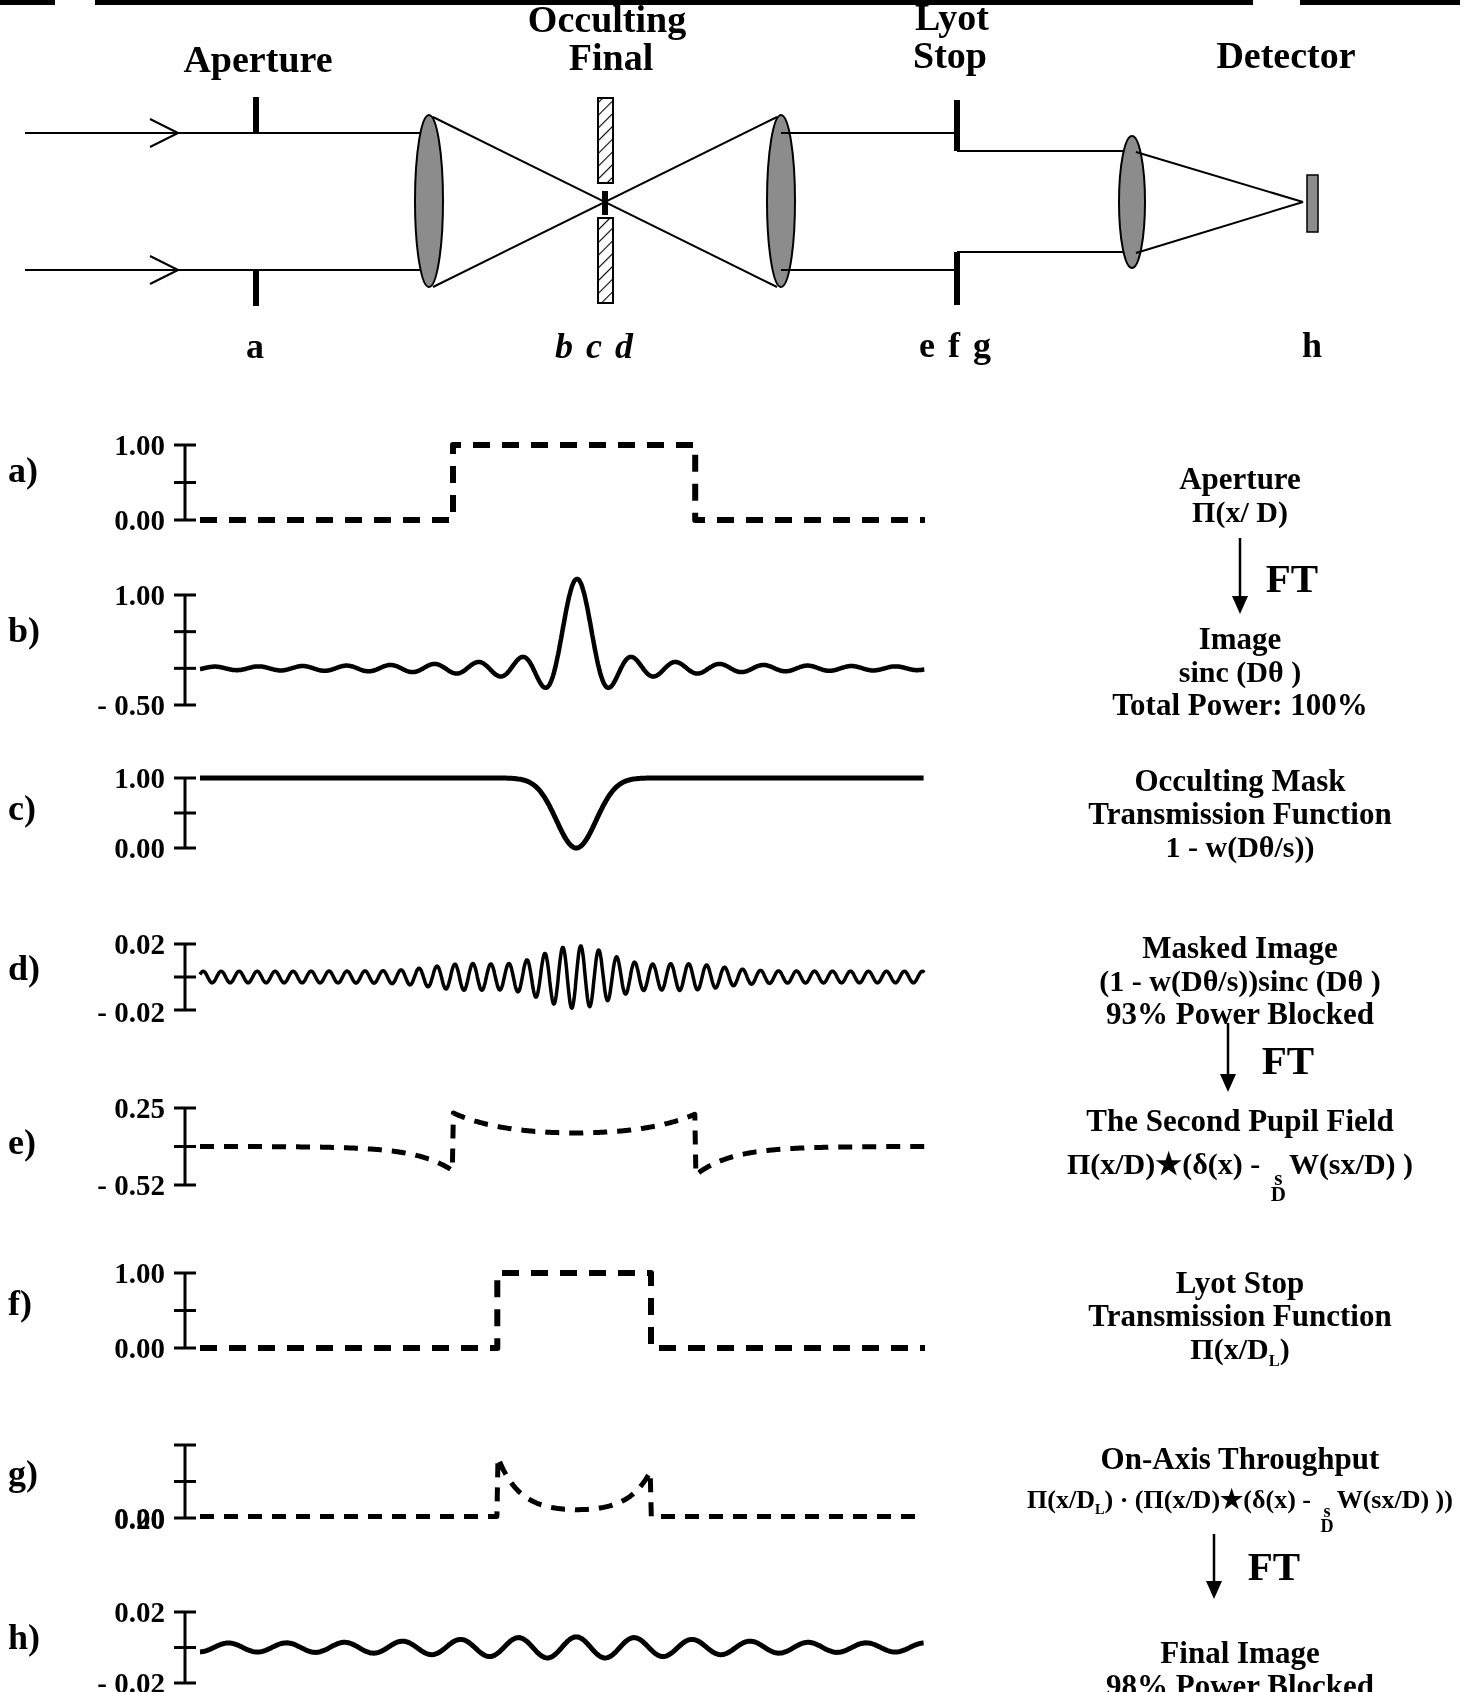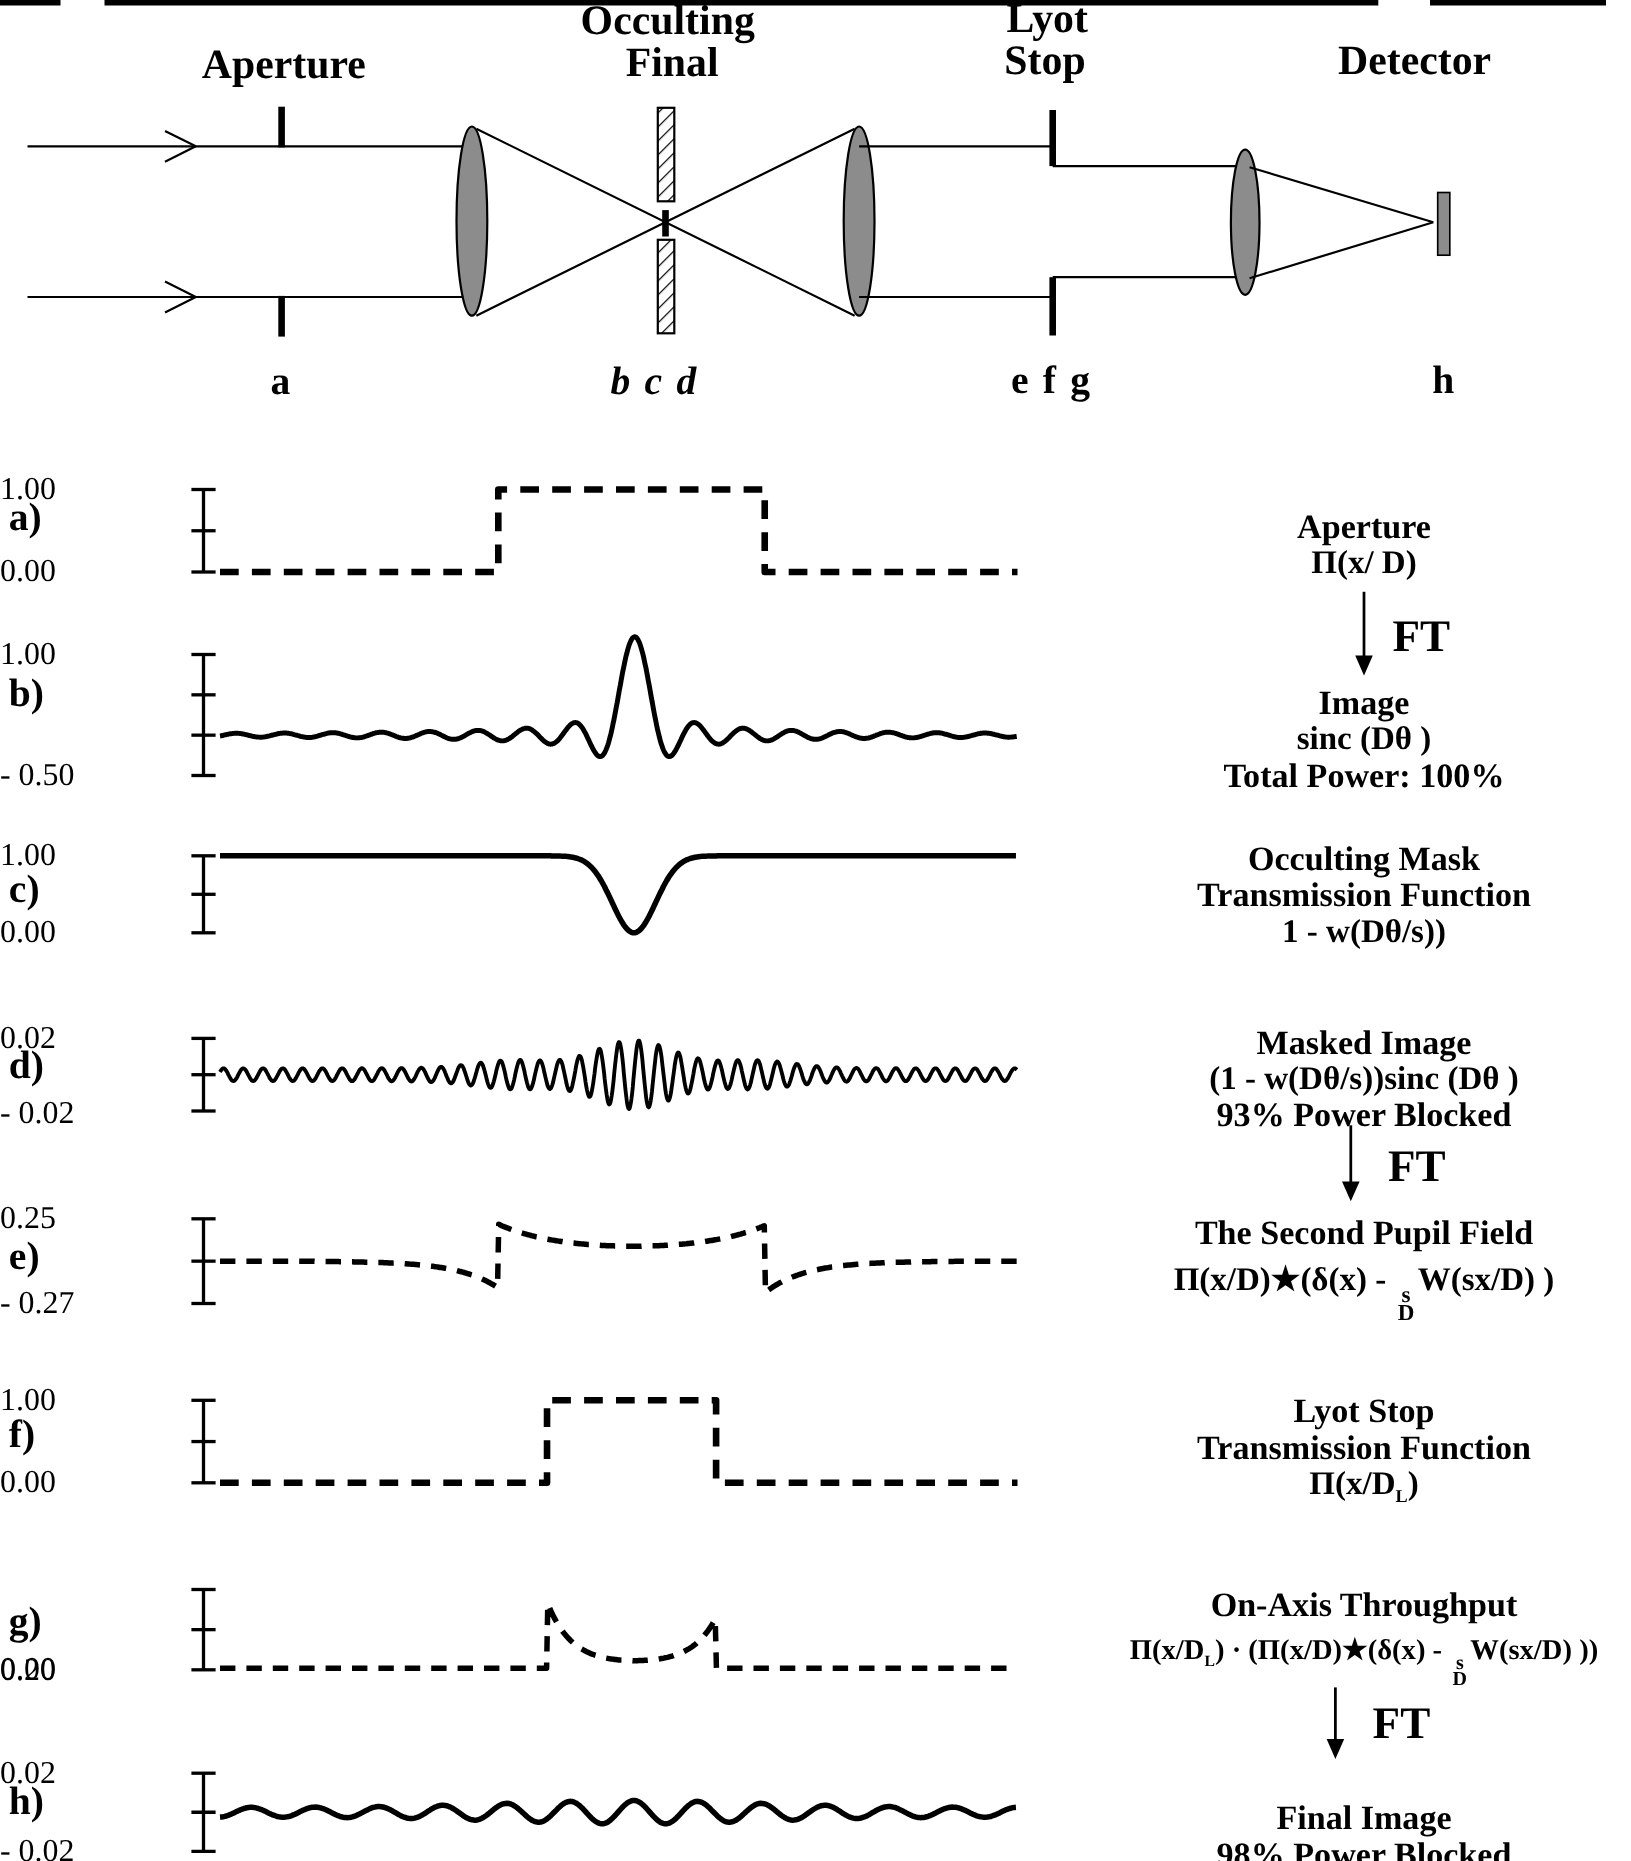--- a/index.html
+++ b/index.html
@@ -3,22 +3,22 @@
 <meta charset="utf-8">
 <style>
   html,body{margin:0;padding:0;background:#fff;}
   #stage{position:relative;width:1483px;height:1692px;overflow:hidden;background:#fff;
          font-family:"Liberation Serif","DejaVu Serif",serif;color:#000;}
   svg{position:absolute;left:0;top:0;}
   .ctr{position:absolute;transform:translate(-50%,-50%);white-space:nowrap;font-weight:bold;}
   .diag-label{font-size:38px;}
   .pos-label{font-size:36px;letter-spacing:2px;}
   .panel-letter{position:absolute;transform:translateY(-50%);font-weight:bold;font-size:36px;left:8px;}
-  .tick{position:absolute;left:0;width:165px;text-align:left;transform:translateY(-50%);
-        font-weight:normal;font-size:29px;white-space:nowrap;}
+  .tick{position:absolute;left:0;width:165px;text-align:right;transform:translateY(-50%);
+        font-weight:bold;font-size:29px;white-space:nowrap;}
   .rc{position:absolute;left:980px;width:520px;text-align:center;font-weight:bold;font-size:31px;}
   .rc div{line-height:33px;white-space:nowrap;}
   .formula{font-size:30px;}
   .g-formula div{font-size:26px;}
   .ft-label{font-size:41px;}
   .frac{display:inline-flex;flex-direction:column;align-items:center;vertical-align:-0.5em;
         line-height:0.8;font-size:0.7em;margin:0 3px;}
 </style>
 </head>
 <body>
@@ -154,21 +154,21 @@
 
   <div class="tick" style="top:445px;">1.00</div>
   <div class="tick" style="top:520px;">0.00</div>
   <div class="tick" style="top:595px;">1.00</div>
   <div class="tick" style="top:705px;">- 0.50</div>
   <div class="tick" style="top:778px;">1.00</div>
   <div class="tick" style="top:848px;">0.00</div>
   <div class="tick" style="top:944px;">0.02</div>
   <div class="tick" style="top:1012px;">- 0.02</div>
   <div class="tick" style="top:1108px;">0.25</div>
-  <div class="tick" style="top:1185px;">- 0.27</div>
+  <div class="tick" style="top:1185px;">- 0.52</div>
   <div class="tick" style="top:1273px;">1.00</div>
   <div class="tick" style="top:1348px;">0.00</div>
   <div class="tick" style="top:1471px;margin-top:48px;">0.20</div>
   <div class="tick" style="top:1518px;">0.00</div>
   <div class="tick" style="top:1612px;">0.02</div>
   <div class="tick" style="top:1683px;">- 0.02</div>
 
   <div class="rc" style="top:462px;">
     <div>Aperture</div>
     <div class="formula">Π(x/ D)</div>

